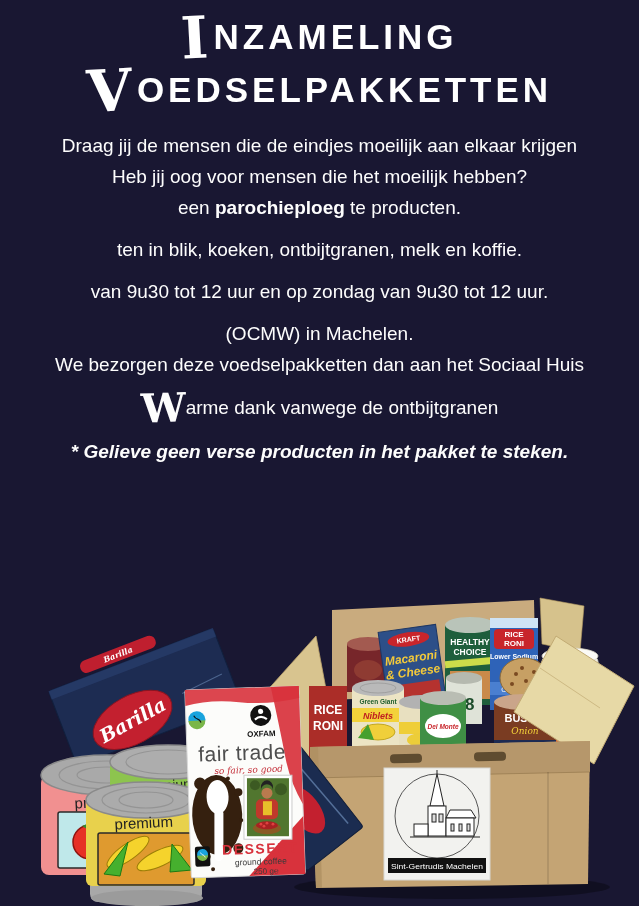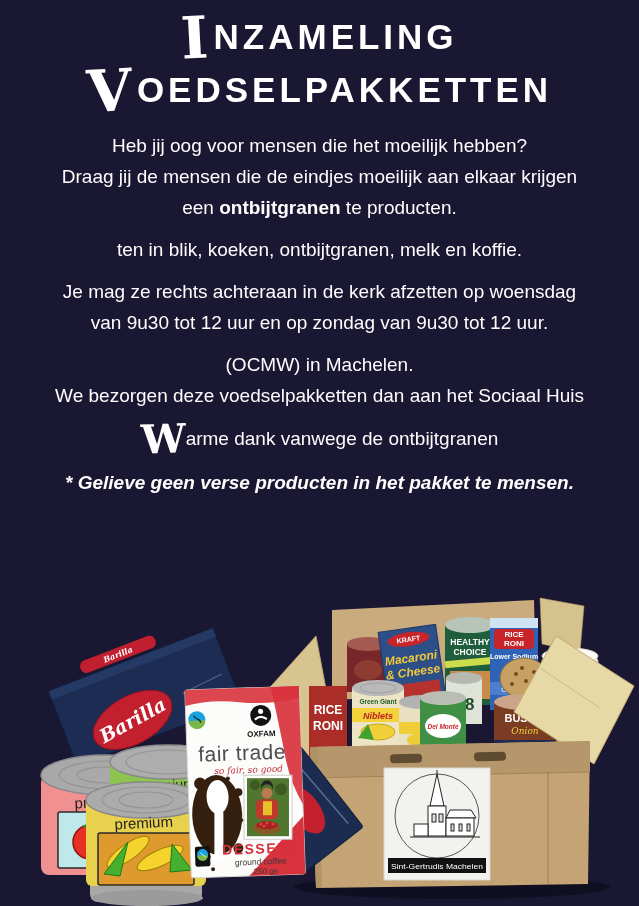--- a/index.html
+++ b/index.html
@@ -42,39 +42,38 @@
 
 <div class="poster">
 
   <header class="title">
     <span class="title-line"><span class="initial">I</span><span>NZAMELING</span></span>
     <span class="title-line"><span class="initial">V</span><span>OEDSELPAKKETTEN</span></span>
   </header>
 
   <section class="content">
     <p>
+      <span class="line">Draag jij de mensen die de eindjes moeilijk aan elkaar krijgen</span>
       <span class="line">Heb jij oog voor mensen die het moeilijk hebben?</span>
-      <span class="line">Draag jij de mensen die de eindjes moeilijk aan elkaar krijgen</span>
-      <span class="line"><span>een </span><span class="bold">ontbijtgranen</span><span> te producten.</span></span>
+      <span class="line"><span>een </span><span class="bold">parochieploeg</span><span> te producten.</span></span>
     </p>
     <p>
       <span class="line">ten in blik, koeken, ontbijtgranen, melk en koffie.</span>
     </p>
     <p>
-      <span class="line">Je mag ze rechts achteraan in de kerk afzetten op woensdag</span>
       <span class="line">van 9u30 tot 12 uur en op zondag van 9u30 tot 12 uur.</span>
     </p>
     <p>
       <span class="line">(OCMW) in Machelen.</span>
       <span class="line">We bezorgen deze voedselpakketten dan aan het Sociaal Huis</span>
     </p>
     <p class="thanks">
       <span class="line line1"><span class="w-initial">W</span><span>arme dank vanwege de ontbijtgranen</span></span>
     </p>
-    <p class="note">* Gelieve geen verse producten in het pakket te mensen.</p>
+    <p class="note">* Gelieve geen verse producten in het pakket te steken.</p>
   </section>
 
   <svg class="collage" viewBox="0 586 639 320" width="639" height="320" xmlns="http://www.w3.org/2000/svg">
 
     <ellipse cx="452" cy="887" rx="158" ry="12" fill="rgba(0,0,0,0.32)"></ellipse>
 
     <g>
 
       <polygon points="332,610 534,600 536,690 332,700" fill="#c9ab7e"></polygon>
       <polygon points="540,598 584,606 580,652 542,644" fill="#d6c28c" stroke="#b49a62" stroke-width="0.6"></polygon>

